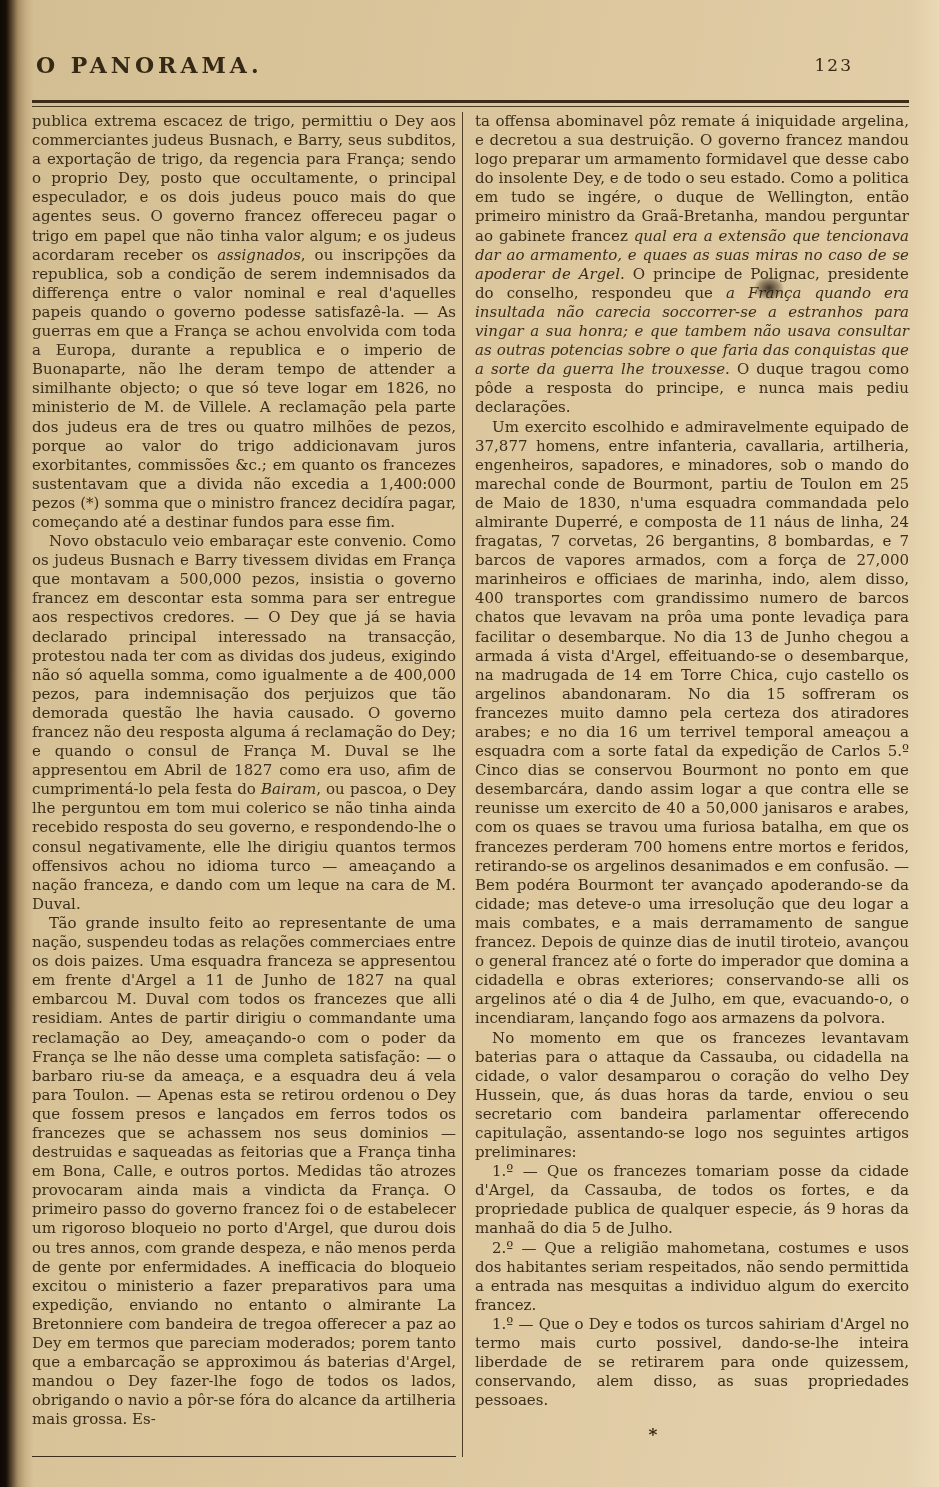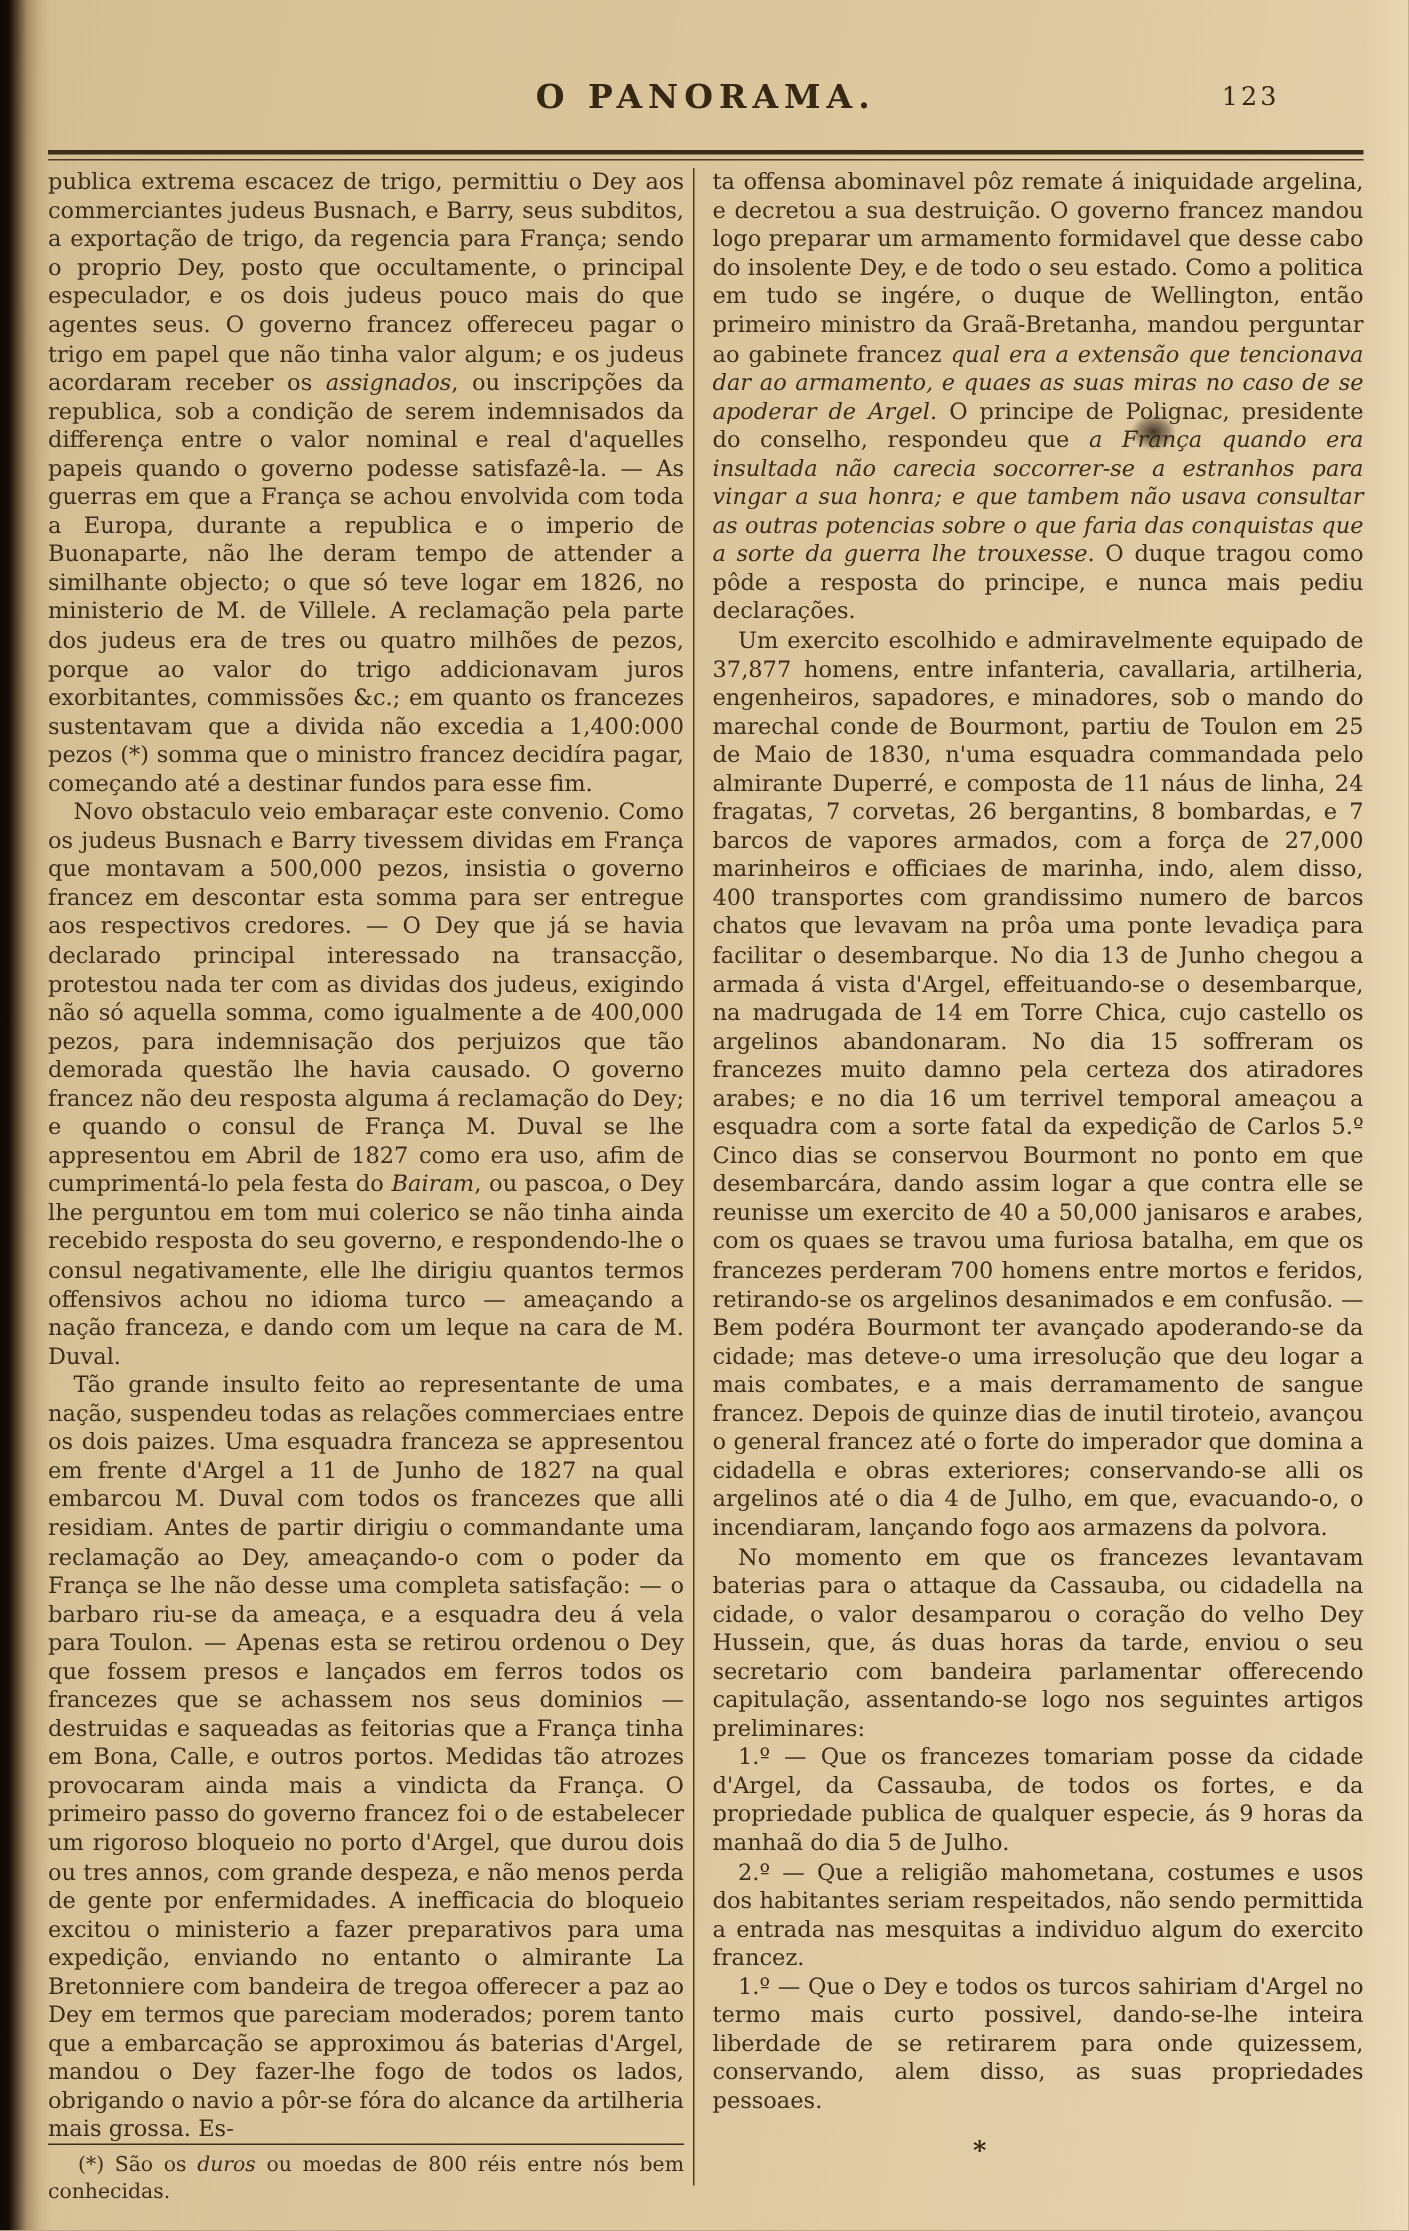--- a/index.html
+++ b/index.html
@@ -15,21 +15,21 @@
   .gutter {
     position:absolute; left:0; top:0; bottom:0; width:34px; z-index:5;
     background:linear-gradient(90deg,#0f0a05 0px,#150e07 6px,rgba(49,31,15,0.8) 11px,rgba(95,63,30,0.38) 18px,rgba(130,95,50,0.15) 26px,rgba(130,95,50,0) 34px);
   }
   .edge-right {
     position:absolute; right:0; top:0; bottom:0; width:30px; z-index:4;
     background:linear-gradient(90deg,rgba(240,222,186,0) 0%,rgba(242,226,192,0.55) 100%);
   }
   .header { position:absolute; top:52px; left:36px; right:34px; height:36px; }
   .title {
-    text-align:center;
+    text-align:left;
     font-size:22px; font-weight:bold; letter-spacing:4px;
     color:#3327166;
     color:#352815;
   }
   .pagenum {
     position:absolute; right:52px; top:3px;
     font-size:17px; font-weight:normal; letter-spacing:2px; color:#352815;
   }
   .double-rule {
     position:absolute; top:100px; left:32px; right:30px; height:3px;
@@ -79,21 +79,20 @@
   <div class="double-rule"></div>
 
   <div class="content">
     <div class="col col-left">
       <div class="col-text">
           <p><span>publica extrema escacez de trigo, permittiu o Dey aos commerciantes judeus Busnach, e Barry, seus subditos, a exportação de trigo, da regencia para França; sendo o proprio Dey, posto que occultamente, o principal especulador, e os dois judeus pouco mais do que agentes seus. O governo francez offereceu pagar o trigo em papel que não tinha valor algum; e os judeus acordaram receber os </span><em>assignados</em><span>, ou inscripções da republica, sob a condição de serem indemnisados da differença entre o valor nominal e real d'aquelles papeis quando o governo podesse satisfazê-la. — As guerras em que a França se achou envolvida com toda a Europa, durante a republica e o imperio de Buonaparte, não lhe deram tempo de attender a similhante objecto; o que só teve logar em 1826, no ministerio de M. de Villele. A reclamação pela parte dos judeus era de tres ou quatro milhões de pezos, porque ao valor do trigo addicionavam juros exorbitantes, commissões &amp;c.; em quanto os francezes sustentavam que a divida não excedia a 1,400:000 pezos (*) somma que o ministro francez decidíra pagar, começando até a destinar fundos para esse fim.</span></p>
           <p class="indent"><span>Novo obstaculo veio embaraçar este convenio. Como os judeus Busnach e Barry tivessem dividas em França que montavam a 500,000 pezos, insistia o governo francez em descontar esta somma para ser entregue aos respectivos credores. — O Dey que já se havia declarado principal interessado na transacção, protestou nada ter com as dividas dos judeus, exigindo não só aquella somma, como igualmente a de 400,000 pezos, para indemnisação dos perjuizos que tão demorada questão lhe havia causado. O governo francez não deu resposta alguma á reclamação do Dey; e quando o consul de França M. Duval se lhe appresentou em Abril de 1827 como era uso, afim de cumprimentá-lo pela festa do </span><em>Bairam</em><span>, ou pascoa, o Dey lhe perguntou em tom mui colerico se não tinha ainda recebido resposta do seu governo, e respondendo-lhe o consul negativamente, elle lhe dirigiu quantos termos offensivos achou no idioma turco — ameaçando a nação franceza, e dando com um leque na cara de M. Duval.</span></p>
           <p class="indent"><span>Tão grande insulto feito ao representante de uma nação, suspendeu todas as relações commerciaes entre os dois paizes. Uma esquadra franceza se appresentou em frente d'Argel a 11 de Junho de 1827 na qual embarcou M. Duval com todos os francezes que alli residiam. Antes de partir dirigiu o commandante uma reclamação ao Dey, ameaçando-o com o poder da França se lhe não desse uma completa satisfação: — o barbaro riu-se da ameaça, e a esquadra deu á vela para Toulon. — Apenas esta se retirou ordenou o Dey que fossem presos e lançados em ferros todos os francezes que se achassem nos seus dominios — destruidas e saqueadas as feitorias que a França tinha em Bona, Calle, e outros portos. Medidas tão atrozes provocaram ainda mais a vindicta da França. O primeiro passo do governo francez foi o de estabelecer um rigoroso bloqueio no porto d'Argel, que durou dois ou tres annos, com grande despeza, e não menos perda de gente por enfermidades. A inefficacia do bloqueio excitou o ministerio a fazer preparativos para uma expedição, enviando no entanto o almirante La Bretonniere com bandeira de tregoa offerecer a paz ao Dey em termos que pareciam moderados; porem tanto que a embarcação se approximou ás baterias d'Argel, mandou o Dey fazer-lhe fogo de todos os lados, obrigando o navio a pôr-se fóra do alcance da artilheria mais grossa. Es-</span></p>
         </div>
       <div class="fn-rule"></div>
-      <p class="footnote indent"><span>(*) São os </span><em>duros</em><span> ou moedas de 800 réis entre nós bem conhecidas.</span></p>
     </div>
 
     <div class="divider"></div>
 
     <div class="col col-right">
       <div class="col-text">
           <p><span>ta offensa abominavel pôz remate á iniquidade argelina, e decretou a sua destruição. O governo francez mandou logo preparar um armamento formidavel que desse cabo do insolente Dey, e de todo o seu estado. Como a politica em tudo se ingére, o duque de Wellington, então primeiro ministro da Graã-Bretanha, mandou perguntar ao gabinete francez </span><em>qual era a extensão que tencionava dar ao armamento, e quaes as suas miras no caso de se apoderar de Argel</em><span>. O principe de Polignac, presidente do conselho, respondeu que </span><em>a França quando era insultada não carecia soccorrer-se a estranhos para vingar a sua honra; e que tambem não usava consultar as outras potencias sobre o que faria das conquistas que a sorte da guerra lhe trouxesse</em><span>. O duque tragou como pôde a resposta do principe, e nunca mais pediu declarações.</span></p>
           <p class="indent"><span>Um exercito escolhido e admiravelmente equipado de 37,877 homens, entre infanteria, cavallaria, artilheria, engenheiros, sapadores, e minadores, sob o mando do marechal conde de Bourmont, partiu de Toulon em 25 de Maio de 1830, n'uma esquadra commandada pelo almirante Duperré, e composta de 11 náus de linha, 24 fragatas, 7 corvetas, 26 bergantins, 8 bombardas, e 7 barcos de vapores armados, com a força de 27,000 marinheiros e officiaes de marinha, indo, alem disso, 400 transportes com grandissimo numero de barcos chatos que levavam na prôa uma ponte levadiça para facilitar o desembarque. No dia 13 de Junho chegou a armada á vista d'Argel, effeituando-se o desembarque, na madrugada de 14 em Torre Chica, cujo castello os argelinos abandonaram. No dia 15 soffreram os francezes muito damno pela certeza dos atiradores arabes; e no dia 16 um terrivel temporal ameaçou a esquadra com a sorte fatal da expedição de Carlos 5.º Cinco dias se conservou Bourmont no ponto em que desembarcára, dando assim logar a que contra elle se reunisse um exercito de 40 a 50,000 janisaros e arabes, com os quaes se travou uma furiosa batalha, em que os francezes perderam 700 homens entre mortos e feridos, retirando-se os argelinos desanimados e em confusão. — Bem podéra Bourmont ter avançado apoderando-se da cidade; mas deteve-o uma irresolução que deu logar a mais combates, e a mais derramamento de sangue francez. Depois de quinze dias de inutil tiroteio, avançou o general francez até o forte do imperador que domina a cidadella e obras exteriores; conservando-se alli os argelinos até o dia 4 de Julho, em que, evacuando-o, o incendiaram, lançando fogo aos armazens da polvora.</span></p>
           <p class="indent"><span>No momento em que os francezes levantavam baterias para o attaque da Cassauba, ou cidadella na cidade, o valor desamparou o coração do velho Dey Hussein, que, ás duas horas da tarde, enviou o seu secretario com bandeira parlamentar offerecendo capitulação, assentando-se logo nos seguintes artigos preliminares:</span></p>
           <p class="indent"><span>1.º — Que os francezes tomariam posse da cidade d'Argel, da Cassauba, de todos os fortes, e da propriedade publica de qualquer especie, ás 9 horas da manhaã do dia 5 de Julho.</span></p>

